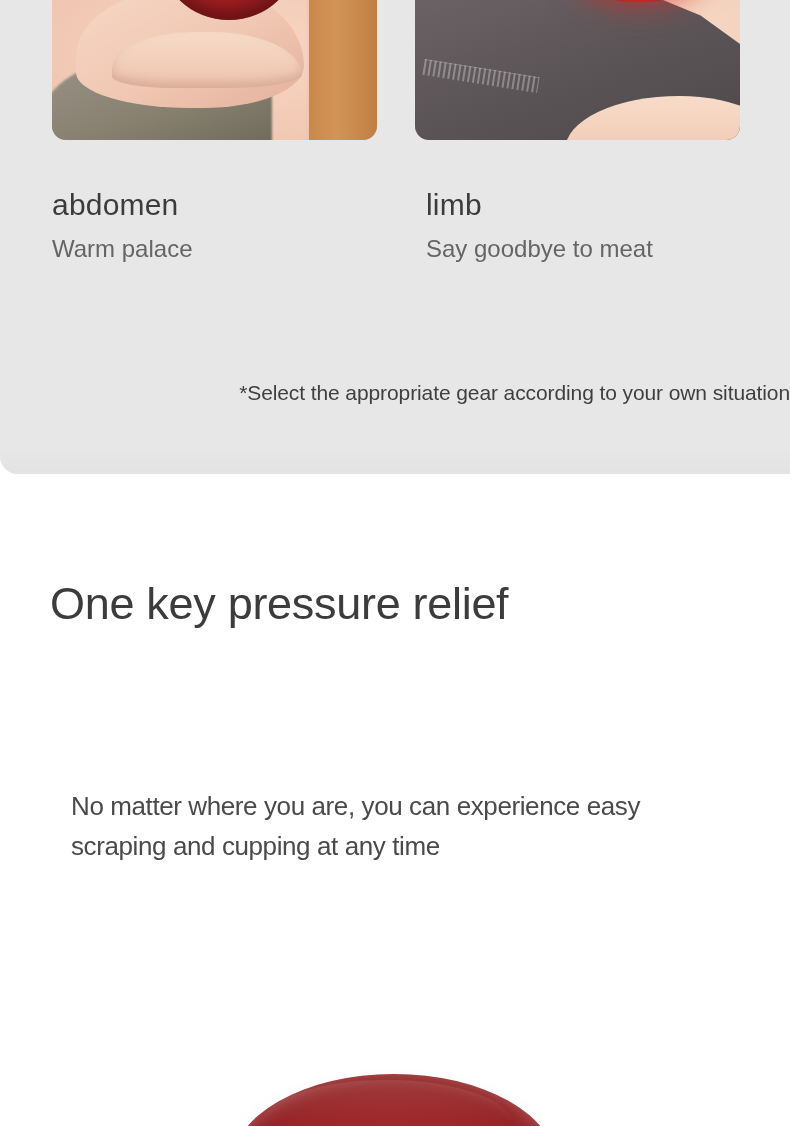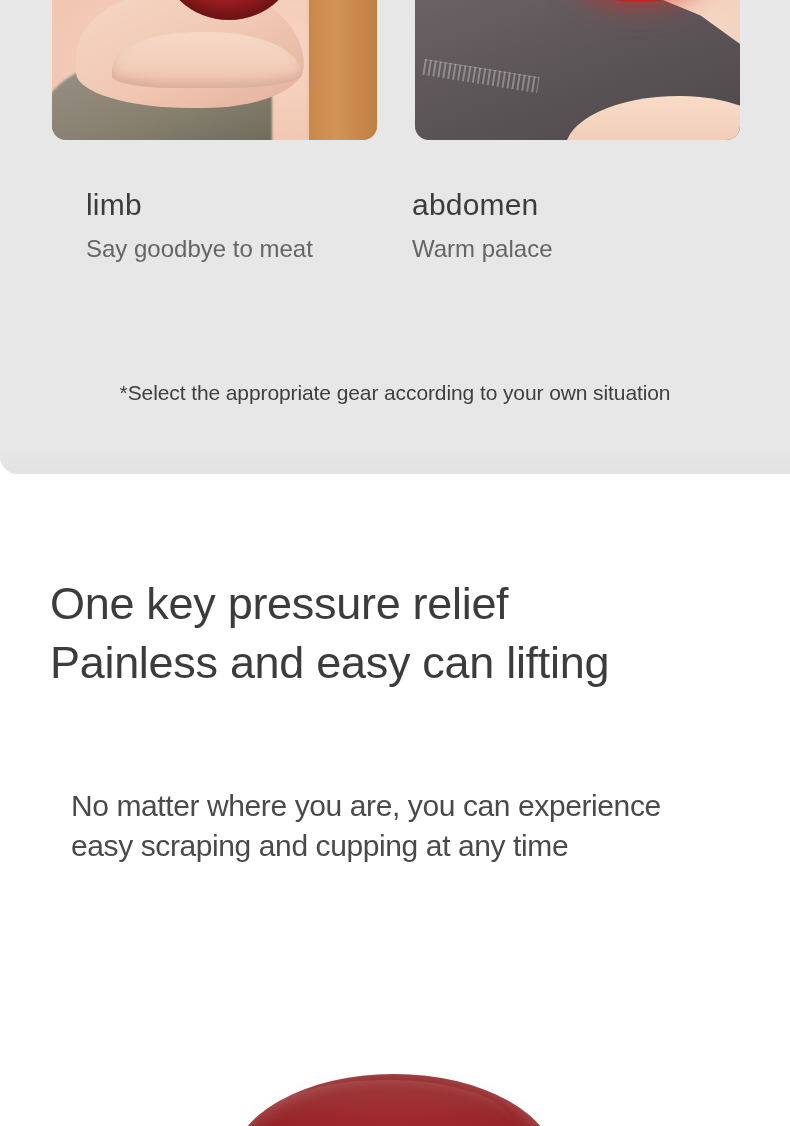--- a/index.html
+++ b/index.html
@@ -138,41 +138,41 @@
     color:#656565;
     line-height:34px;
     margin-top:8px;
     padding-left:34px;
   }
   .cap-col.second .cap-sub { padding-left:0; }
 
   
   .note{
     position:absolute; left:0; top:381px; width:790px;
-    text-align:center;
+    text-align:right;
     font-size:21px;
     color:#3f3f3f;
     letter-spacing:-.1px;
   }
 
   
   .headline{
     position:absolute; left:50px; top:574px;
     width:700px;
     font-size:45px;
     line-height:59px;
     color:#3c3c3c;
     letter-spacing:-.3px;
   }
   .headline .l2 { display:block; }
 
   .body-copy{
     position:absolute; left:71px; top:786px;
     width:650px;
-    font-size:30px;
+    font-size:26px;
     line-height:40px;
     color:#4a4a4a;
     letter-spacing:-.4px;
   }
 
   
   .dome-wrap{
     position:absolute; left:0; bottom:0; width:790px; height:120px;
     overflow:hidden;
   }
@@ -229,35 +229,34 @@
       <div class="seam"></div>
       <div class="belly"></div>
 
       <div class="device"></div>
 
     </div>
 
   </div>
 
   <div class="captions">
+    <div class="cap-col second">
+      <div class="cap-title">abdomen</div>
+      <div class="cap-sub">Warm palace</div>
+    </div>
     <div class="cap-col">
       <div class="cap-title">limb</div>
       <div class="cap-sub">Say goodbye to meat</div>
     </div>
-    <div class="cap-col second">
-      <div class="cap-title">abdomen</div>
-      <div class="cap-sub">Warm palace</div>
-    </div>
   </div>
 
   <div class="note">*Select the appropriate gear according to your own situation</div>
 
   <div class="headline">
     <span class="l1">One key pressure relief</span>
-    <span class="l2">Painless and easy can lifting</span>
   </div>
 
   <div class="body-copy">No matter where you are, you can experience easy scraping and cupping at any time</div>
 
   <div class="dome-wrap">
     <div class="dome-halo"></div>
     <div class="dome"></div>
     <div class="dome-edge"></div>
     <div class="dome-sheen"></div>
   </div>

